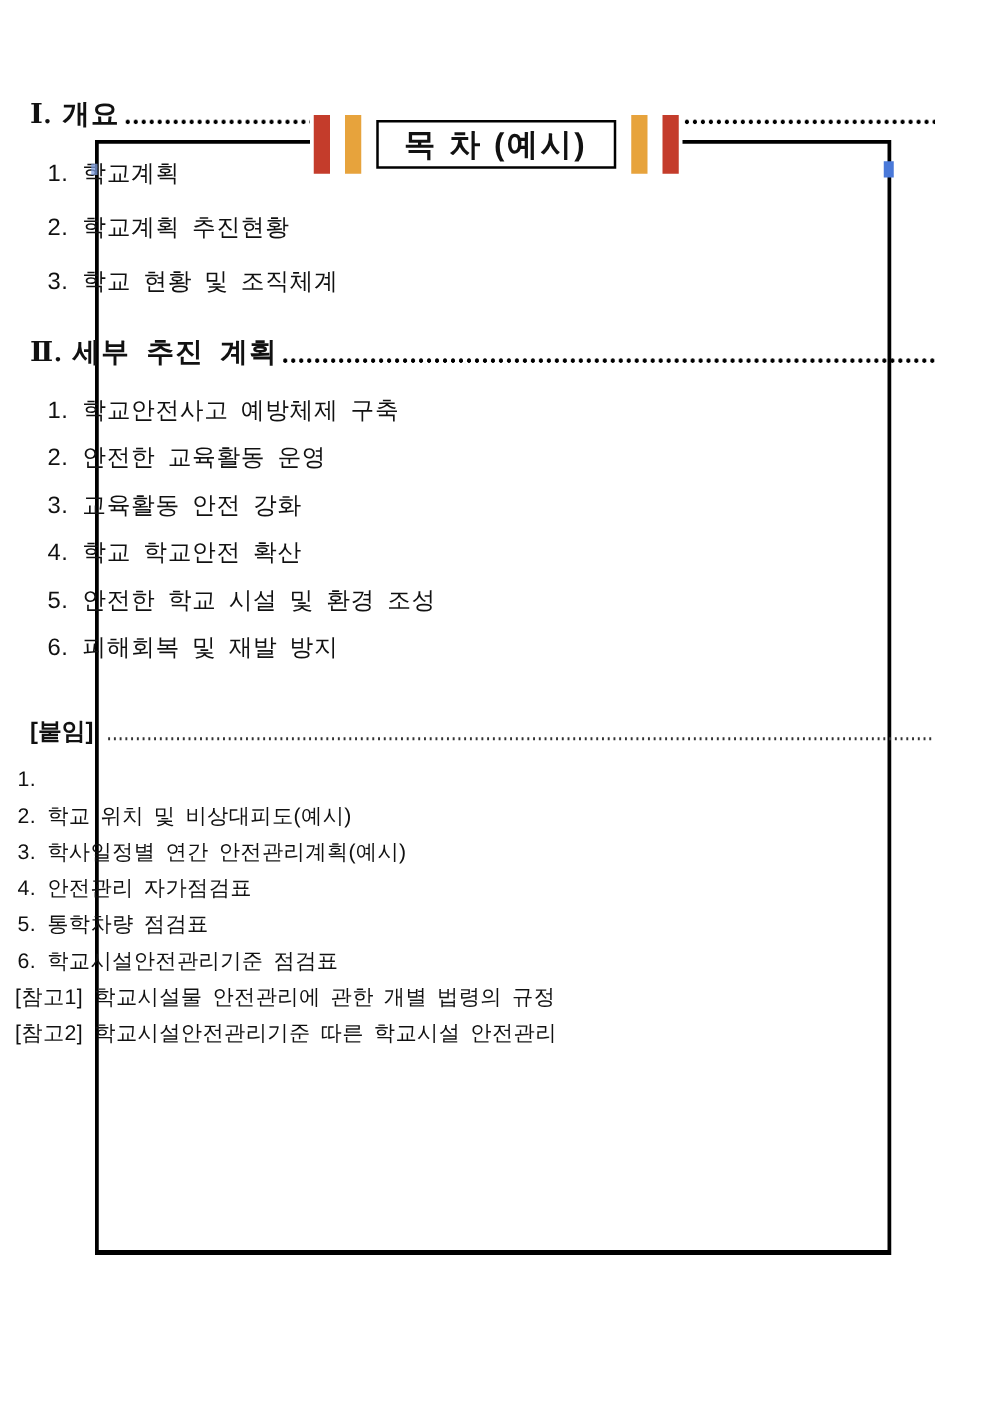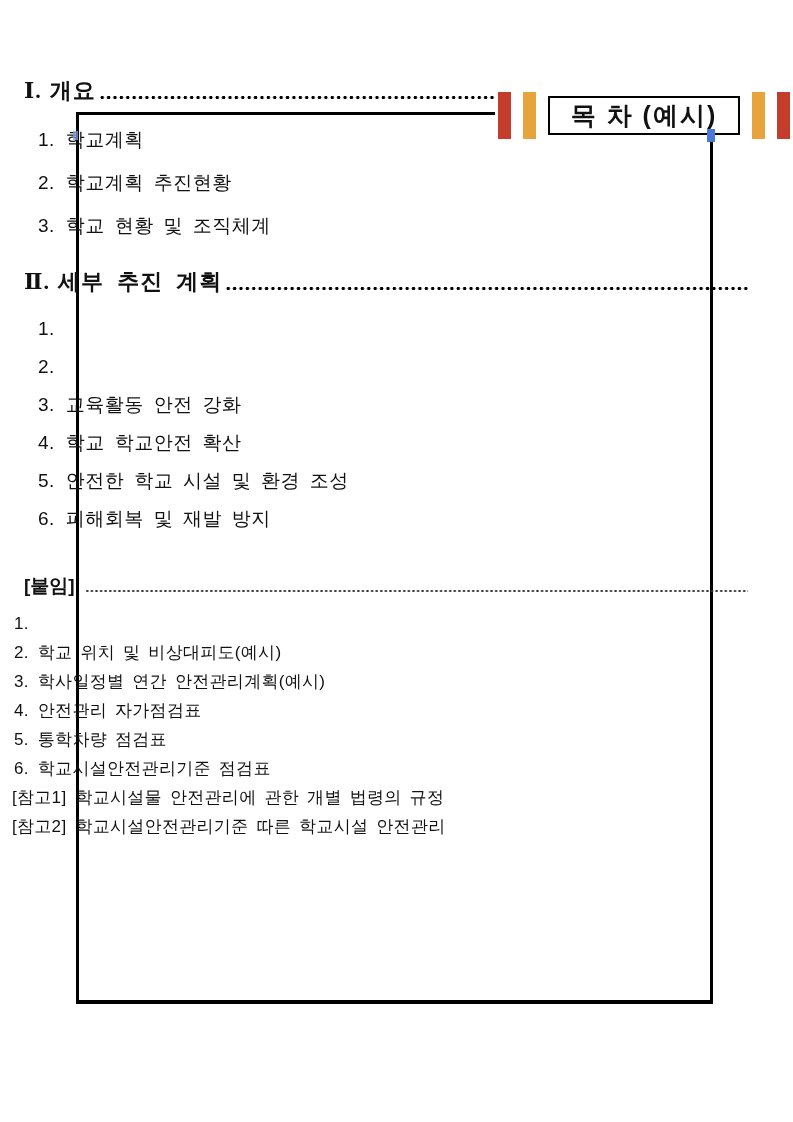--- a/index.html
+++ b/index.html
@@ -27,21 +27,21 @@
     background:#fff;
   }
 
   
   .mark-right { position:absolute; left:707px; top:129px; width:8px; height:13px; background:var(--blue); z-index:4; }
   .mark-left  { position:absolute; left:73px;  top:131px; width:5px; height:9px;  background:#7f9fe0; opacity:.75; z-index:4; }
 
   
   .title-row {
     position:absolute; left:0; top:92px; width:100%;
-    display:flex; justify-content:flex-end; z-index:3;
+    display:flex; justify-content:center; z-index:3;
   }
   .title-group {
     display:flex; align-items:center; gap:12px;
     background:#fff; padding:0 3px;
   }
   .bar { width:13px; height:47px; }
   .bar-red { background:var(--red); }
   .bar-orange { background:var(--orange); }
   .title-box {
     border:2px solid #000; background:#fff;
@@ -149,23 +149,25 @@
   </div>
 
   <div class="sec-heading" id="h-sec2">
     <span class="numeral">Ⅱ.</span>
     <span class="h-text">세부 추진 계획</span>
     <span class="leader-bold"></span>
   </div>
 
   <div class="sec-item s2-gap-first">
     <span>1.</span>
+    <span>학교안전사고 예방체제 구축</span>
   </div>
   <div class="sec-item s2-gap">
     <span>2.</span>
+    <span>안전한 교육활동 운영</span>
   </div>
   <div class="sec-item s2-gap">
     <span>3.</span>
     <span>교육활동 안전 강화</span>
   </div>
   <div class="sec-item s2-gap">
     <span>4.</span>
     <span>학교 학교안전 확산</span>
   </div>
   <div class="sec-item s2-gap">

